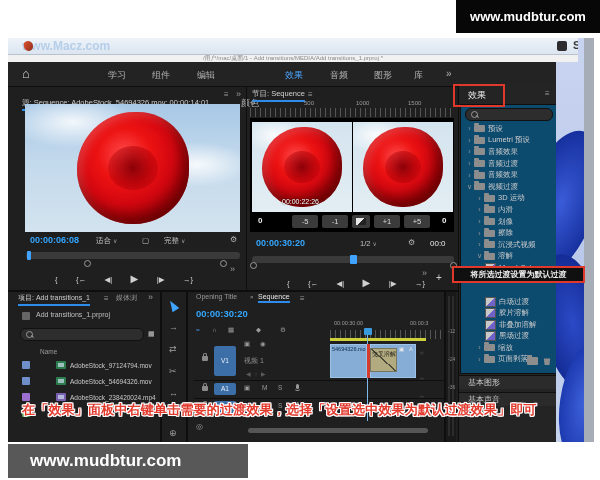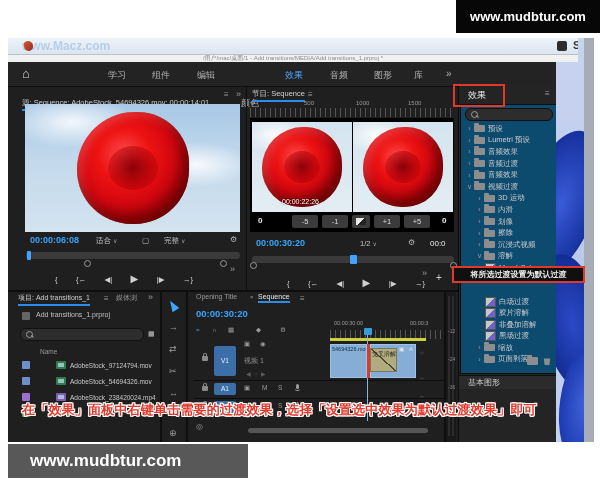--- a/index.html
+++ b/index.html
@@ -490,20 +490,21 @@
               <span class="fold"></span>
               <span class="tlabel">页面剥落</span>
             </div>
         </div>
 
         <span class="binicon" style="left:66px;top:252px;"></span>
         <span class="trashicon" style="left:82px;top:252px;"></span>
       </div>
 
       <div class="fxlower" style="top:291px;"><span>基本图形</span></div>
+      <div class="fxlower" style="top:308px;"><span>基本声音</span></div>
     </div>
   </div>
 
   <div id="redbox-fx"></div>
 
   <div id="ctxmenu">
     <span>将所选过渡设置为默认过渡</span>
   </div>
 
   <div id="wm-top">www.mudbtur.com</div>

